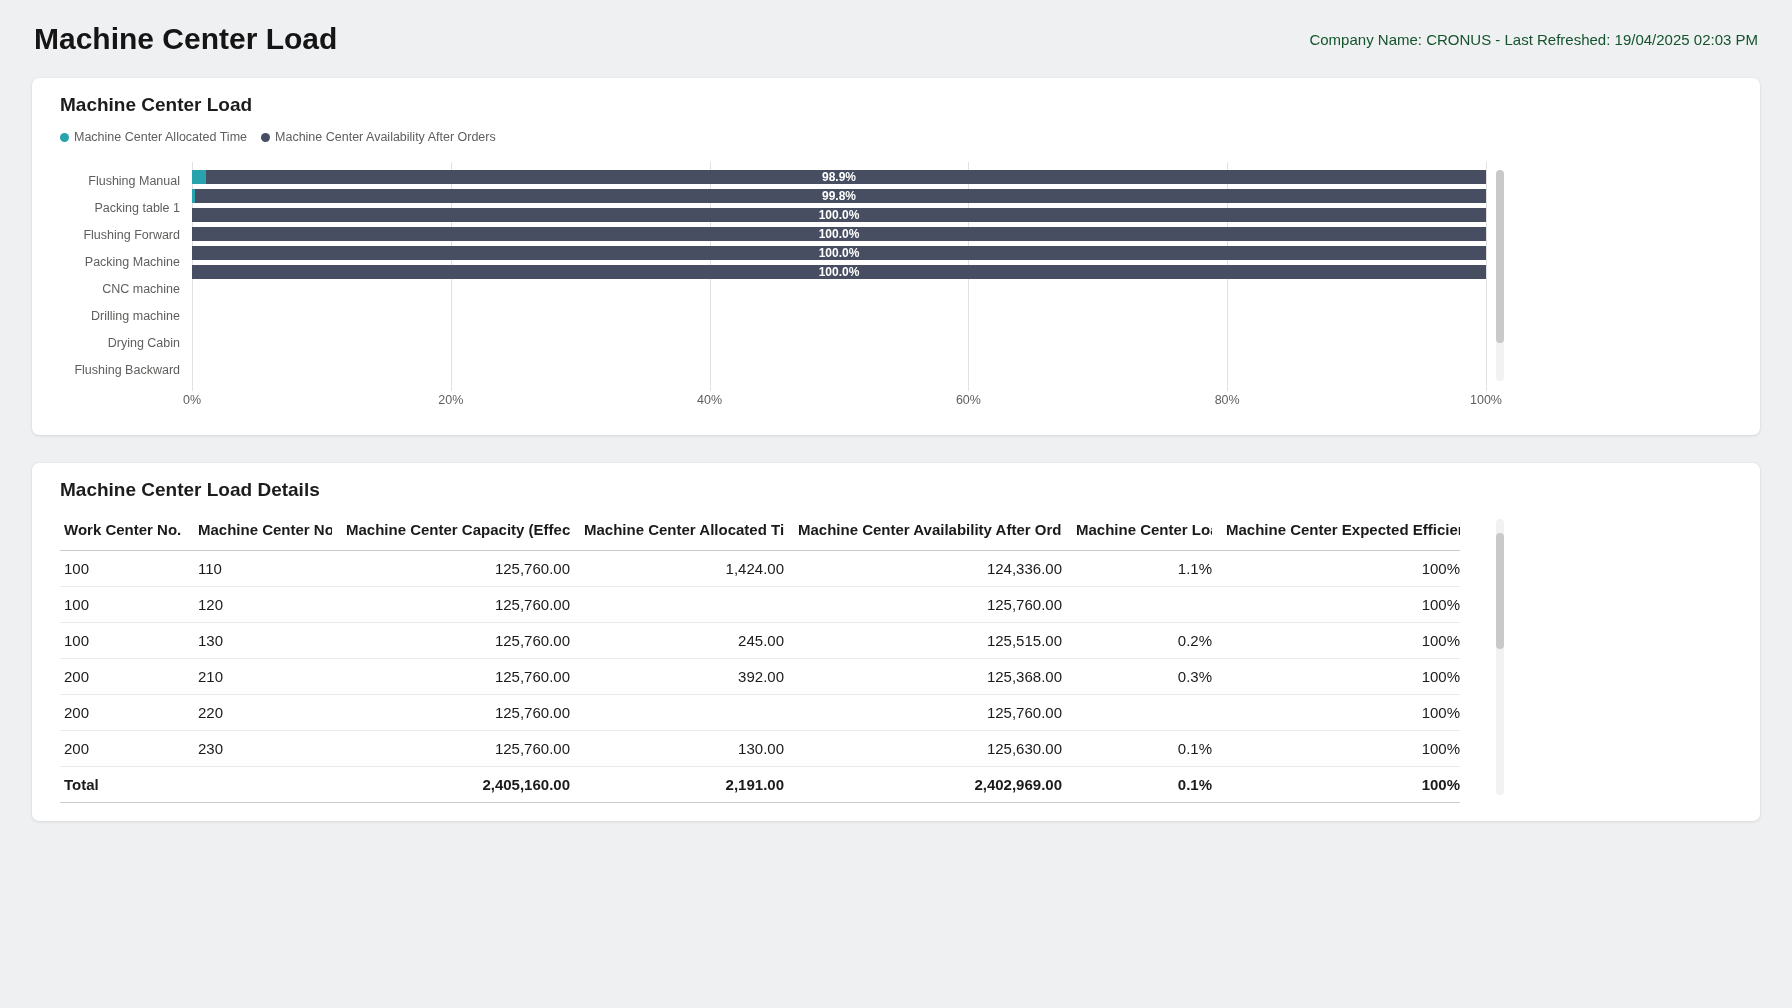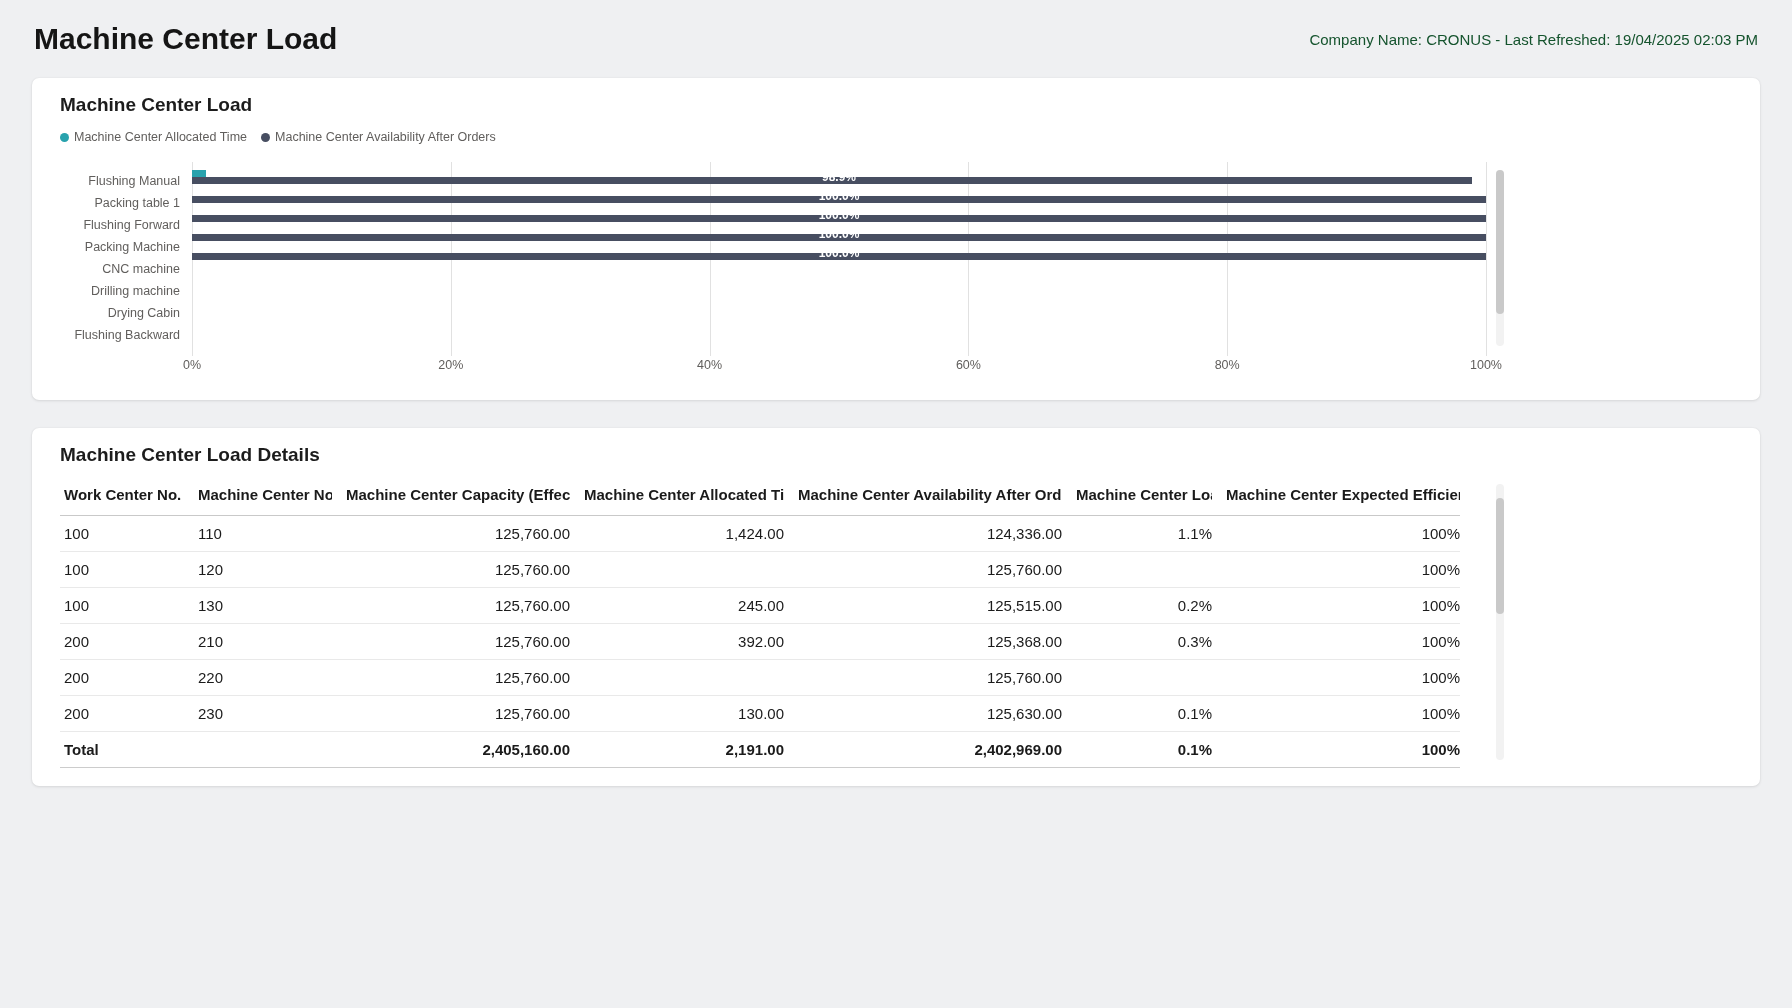--- a/index.html
+++ b/index.html
@@ -26,28 +26,28 @@
   .card-title { font-size: 19px; font-weight: 700; margin: 0 0 14px; color: #1c1c1c; }
 
   
   .legend { display: flex; gap: 14px; align-items: center; margin-bottom: 26px; }
   .legend-item { display: flex; align-items: center; gap: 5px; font-size: 12.5px; color: #605e5c; cursor: pointer; }
   .legend-dot { width: 9px; height: 9px; border-radius: 50%; flex: 0 0 auto; }
   .dot-allocated { background: #28a2ad; }
   .dot-avail { background: #474e61; }
 
   .chart-area { display: flex; }
-  .y-col { width: 132px; padding-right: 12px; display: flex; flex-direction: column; }
+  .y-col { width: 132px; padding-right: 12px; display: flex; flex-direction: column; gap: 5px; }
   .y-label { height: 22px; line-height: 22px; font-size: 12.5px; color: #605e5c; text-align: right; white-space: nowrap; }
 
   .plot { width: 1294px; position: relative; }
   .gridlines { position: absolute; top: -8px; bottom: -10px; left: 0; right: 0; }
   .gridline { position: absolute; top: 0; bottom: 0; width: 1px; background: #e1e1e1; }
   .bars { position: relative; display: flex; flex-direction: column; gap: 5px; }
-  .bar-row { height: 14px; display: flex; position: relative; cursor: pointer; flex-direction: column; }
+  .bar-row { height: 14px; display: flex; position: relative; cursor: pointer; }
   .seg { height: 100%; }
   .bar-label {
     position: absolute; left: 0; right: 0; top: 0; bottom: 0;
     display: flex; align-items: center; justify-content: center;
     color: #ffffff; font-size: 12px; font-weight: 700;
   }
 
   .scrollbar { width: 8px; background: #f2f2f2; border-radius: 4px; position: relative; }
   .scrollbar-thumb { position: absolute; left: 0; width: 8px; background: #c9c9c9; border-radius: 4px; }
   .chart-scrollbar { margin-left: 10px; align-self: stretch; }
@@ -126,20 +126,25 @@
             <div class="gridline" style="left: 80%;"></div>
             <div class="gridline" style="left: 100%;"></div>
           </div>
         <div class="bars">
             <div class="bar-row">
               <div class="seg" style="width: 1.1%; background: rgb(40, 162, 173);"></div>
               <div class="seg" style="width: 98.9%; background: rgb(71, 78, 97);"></div>
               <span class="bar-label">98.9%</span>
             </div>
             <div class="bar-row">
+              <div class="seg" style="width: 0.2%; background: rgb(40, 162, 173);"></div>
+              <div class="seg" style="width: 99.8%; background: rgb(71, 78, 97);"></div>
+              <span class="bar-label">99.8%</span>
+            </div>
+            <div class="bar-row">
               <div class="seg" style="width: 0%; background: rgb(40, 162, 173);"></div>
               <div class="seg" style="width: 100%; background: rgb(71, 78, 97);"></div>
               <span class="bar-label">100.0%</span>
             </div>
             <div class="bar-row">
               <div class="seg" style="width: 0%; background: rgb(40, 162, 173);"></div>
               <div class="seg" style="width: 100%; background: rgb(71, 78, 97);"></div>
               <span class="bar-label">100.0%</span>
             </div>
             <div class="bar-row">

